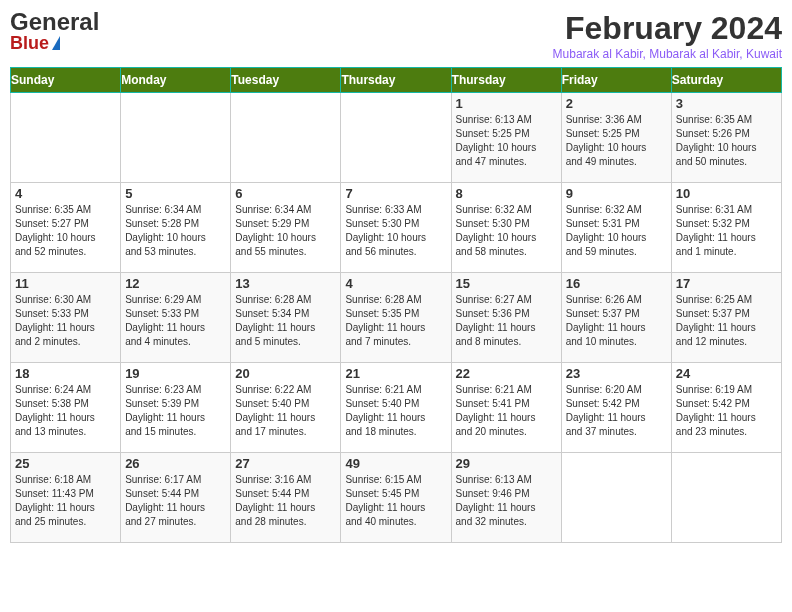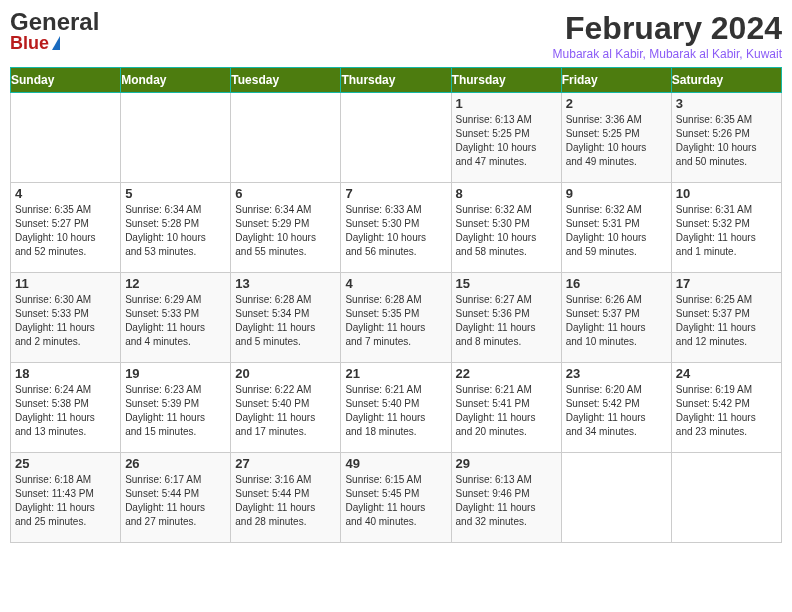--- a/index.html
+++ b/index.html
@@ -288,21 +288,21 @@
           <div class="cell-text">Sunrise: 6:21 AM</div>
           <div class="cell-text">Sunset: 5:41 PM</div>
           <div class="cell-text">Daylight: 11 hours</div>
           <div class="cell-text">and 20 minutes.</div>
         </td>
         <td>
           <div class="day-num">23</div>
           <div class="cell-text">Sunrise: 6:20 AM</div>
           <div class="cell-text">Sunset: 5:42 PM</div>
           <div class="cell-text">Daylight: 11 hours</div>
-          <div class="cell-text">and 34 minutes.</div>
+          <div class="cell-text">and 37 minutes.</div>
         </td>
         <td>
           <div class="day-num">24</div>
           <div class="cell-text">Sunrise: 6:19 AM</div>
           <div class="cell-text">Sunset: 5:42 PM</div>
           <div class="cell-text">Daylight: 11 hours</div>
           <div class="cell-text">and 23 minutes.</div>
         </td>
       </tr>
       <tr>

